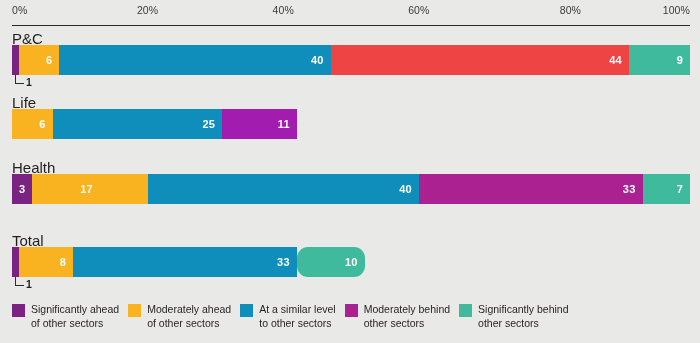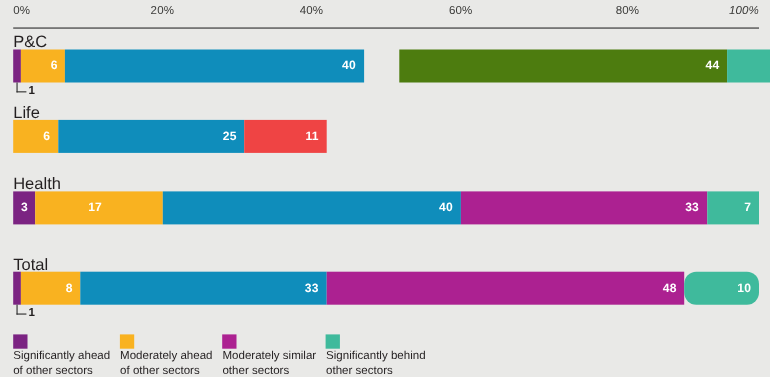--- a/index.html
+++ b/index.html
@@ -118,21 +118,20 @@
     left:12px;right:8px;
     top:303px;
     height:38px;
     display:flex;
     align-items:flex-start;
   }
   .legend-item{
     display:flex;
     align-items:flex-start;
     margin-right:9px;
-    flex-direction:column;
   }
   .legend-swatch{
     width:13px;height:13px;
     flex:0 0 13px;
     margin-top:1px;
     margin-right:6px;
   }
   .legend-text{
     font-size:10.5px;
     line-height:13.5px;
@@ -144,57 +143,57 @@
 <body>
 
 <div class="chart">
 
   <div class="axis">
       <span class="axis-tick" style="left: 0%; transform: translateX(0px);">0%</span>
       <span class="axis-tick" style="left: 20%; transform: translateX(-50%);">20%</span>
       <span class="axis-tick" style="left: 40%; transform: translateX(-50%);">40%</span>
       <span class="axis-tick" style="left: 60%; transform: translateX(-50%);">60%</span>
       <span class="axis-tick" style="left: 80%; transform: translateX(-50%); padding-left: 32px;">80%</span>
-      <span class="axis-tick" style="left: 100%; transform: translateX(-100%); font-style: italic;">100%</span>
+      <span class="axis-tick" style="left: 100%; transform: translateX(-100%);">100%</span>
     </div>
   <div class="axis-rule"></div>
 
   <div class="plot">
       <div class="row" style="top: 0px; height: 62px;">
         <div class="row-label">P&amp;C</div>
         <div class="bar">
           <div class="seg" style="background: rgb(123, 35, 130); flex: 0 0 1%;"></div>
           <div class="seg" style="background: rgb(249, 178, 32); flex: 0 0 6%;">
             <span class="seg-val">6</span>
           </div>
           <div class="seg" style="background: rgb(15, 141, 187); flex: 0 0 40%;">
             <span class="seg-val">40</span>
           </div>
-          <div class="seg" style="background: #4d7c0f; flex: 0 0 44%; margin-left: 32px;">
+          <div class="seg" style="background: #ef4444; flex: 0 0 44%;">
             <span class="seg-val">44</span>
           </div>
           <div class="seg" style="background: rgb(63, 186, 156); flex: 0 0 9%;">
             <span class="seg-val">9</span>
           </div>
         </div>
         <div class="callout">
           <span class="elbow"></span>
           <span class="callout-val">1</span>
         </div>
       </div>
       <div class="row" style="top: 64px; height: 62px;">
         <div class="row-label">Life</div>
         <div class="bar">
           <div class="seg" style="background: rgb(249, 178, 32); flex: 0 0 6%;">
             <span class="seg-val">6</span>
           </div>
           <div class="seg" style="background: rgb(15, 141, 187); flex: 0 0 25%;">
             <span class="seg-val">25</span>
           </div>
-          <div class="seg" style="background: #ef4444; flex: 0 0 11%;">
+          <div class="seg" style="background: #a21caf; flex: 0 0 11%;">
             <span class="seg-val">11</span>
           </div>
         </div>
       </div>
       <div class="row" style="top: 129px; height: 62px;">
         <div class="row-label">Health</div>
         <div class="bar">
           <div class="seg" style="background: rgb(123, 35, 130); flex: 0 0 3%;">
             <span class="seg-val">3</span>
           </div>
@@ -215,23 +214,20 @@
       <div class="row" style="top: 192px; height: 62px; margin-top: 10px;">
         <div class="row-label">Total</div>
         <div class="bar">
           <div class="seg" style="background: rgb(123, 35, 130); flex: 0 0 1%;"></div>
           <div class="seg" style="background: rgb(249, 178, 32); flex: 0 0 8%;">
             <span class="seg-val">8</span>
           </div>
           <div class="seg" style="background: rgb(15, 141, 187); flex: 0 0 33%;">
             <span class="seg-val">33</span>
           </div>
-          <div class="seg" style="background: rgb(172, 33, 145); flex: 0 0 48%;">
-            <span class="seg-val">48</span>
-          </div>
           <div class="seg" style="background: rgb(63, 186, 156); flex: 0 0 10%; border-radius: 11px;">
             <span class="seg-val">10</span>
           </div>
         </div>
         <div class="callout">
           <span class="elbow"></span>
           <span class="callout-val">1</span>
         </div>
       </div>
     </div>
@@ -241,22 +237,27 @@
         <span class="legend-swatch" style="background: rgb(123, 35, 130);"></span>
         <span class="legend-text">Significantly ahead
 of other sectors</span>
       </div>
       <div class="legend-item">
         <span class="legend-swatch" style="background: rgb(249, 178, 32);"></span>
         <span class="legend-text">Moderately ahead
 of other sectors</span>
       </div>
       <div class="legend-item">
+        <span class="legend-swatch" style="background: rgb(15, 141, 187);"></span>
+        <span class="legend-text">At a similar level
+to other sectors</span>
+      </div>
+      <div class="legend-item">
         <span class="legend-swatch" style="background: rgb(172, 33, 145);"></span>
-        <span class="legend-text">Moderately similar
+        <span class="legend-text">Moderately behind
 other sectors</span>
       </div>
       <div class="legend-item">
         <span class="legend-swatch" style="background: rgb(63, 186, 156);"></span>
         <span class="legend-text">Significantly behind
 other sectors</span>
       </div>
     </div>
 
 </div>

